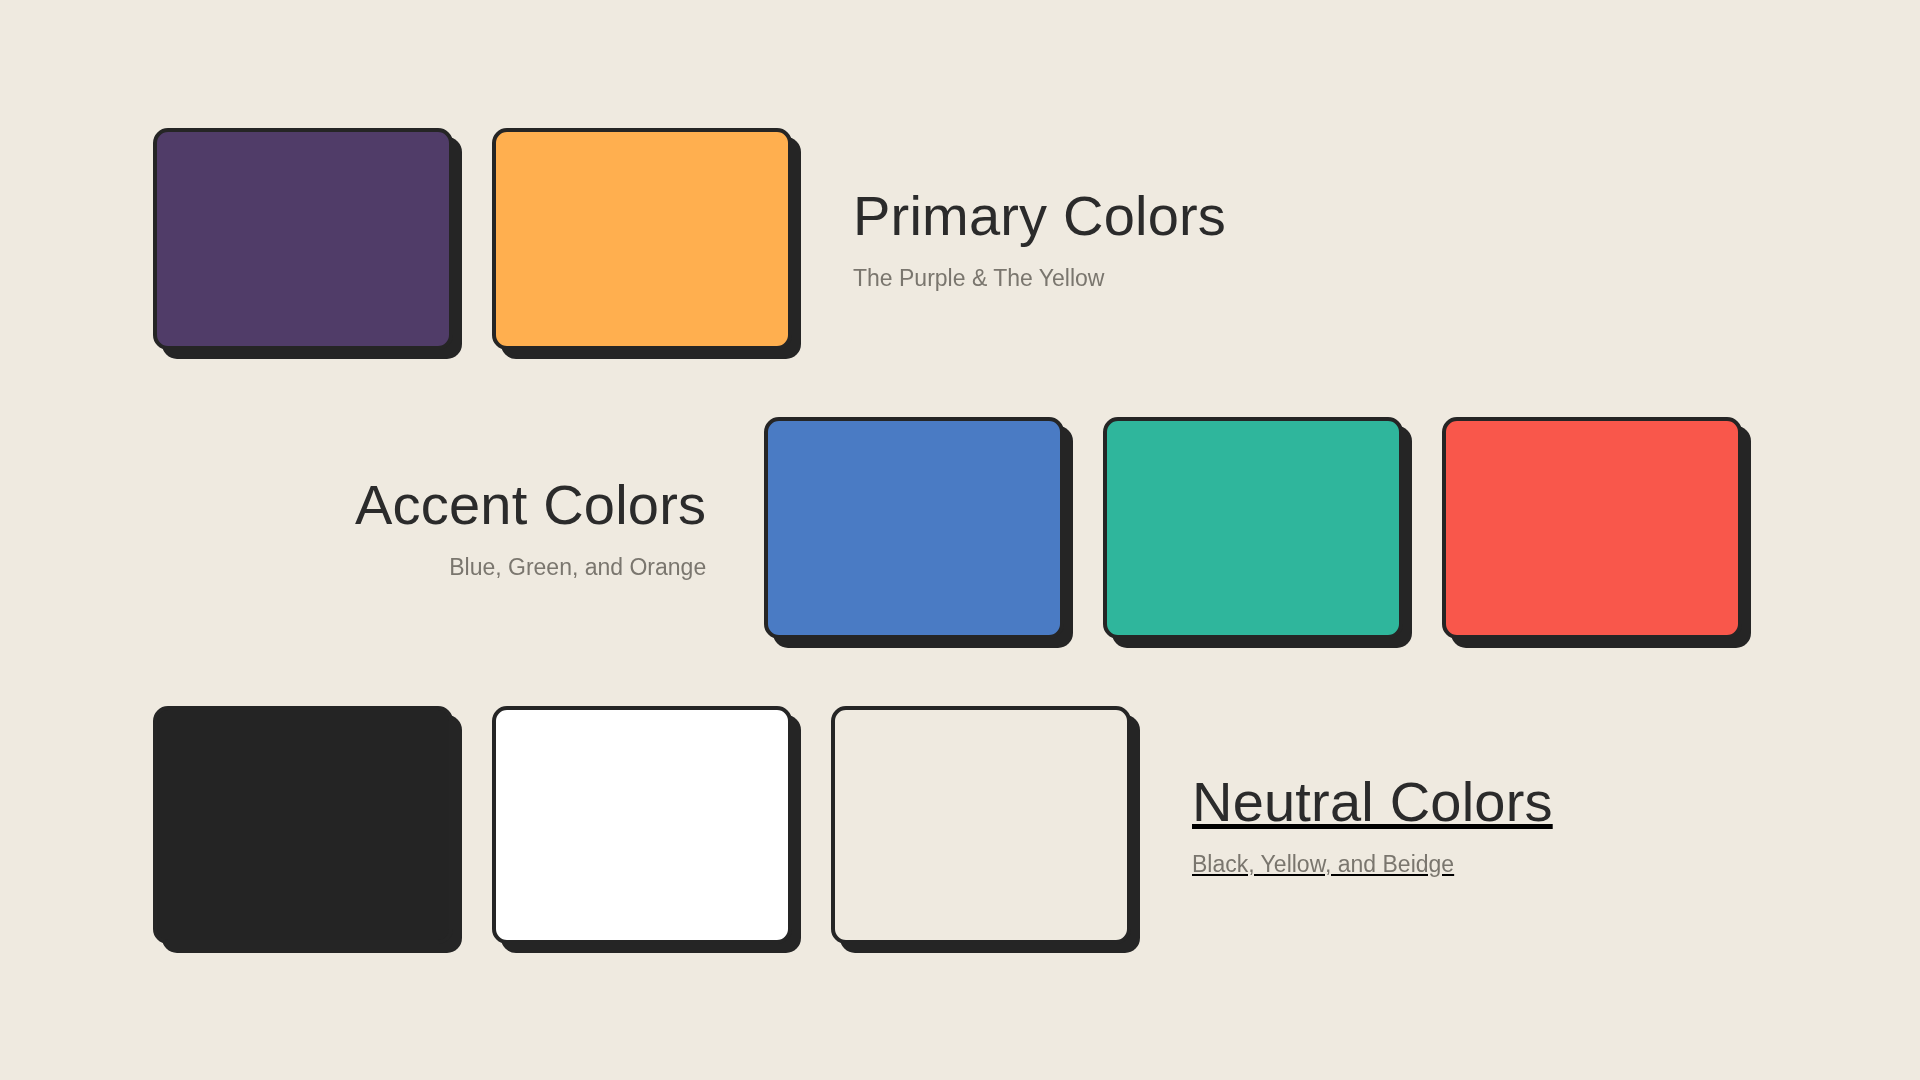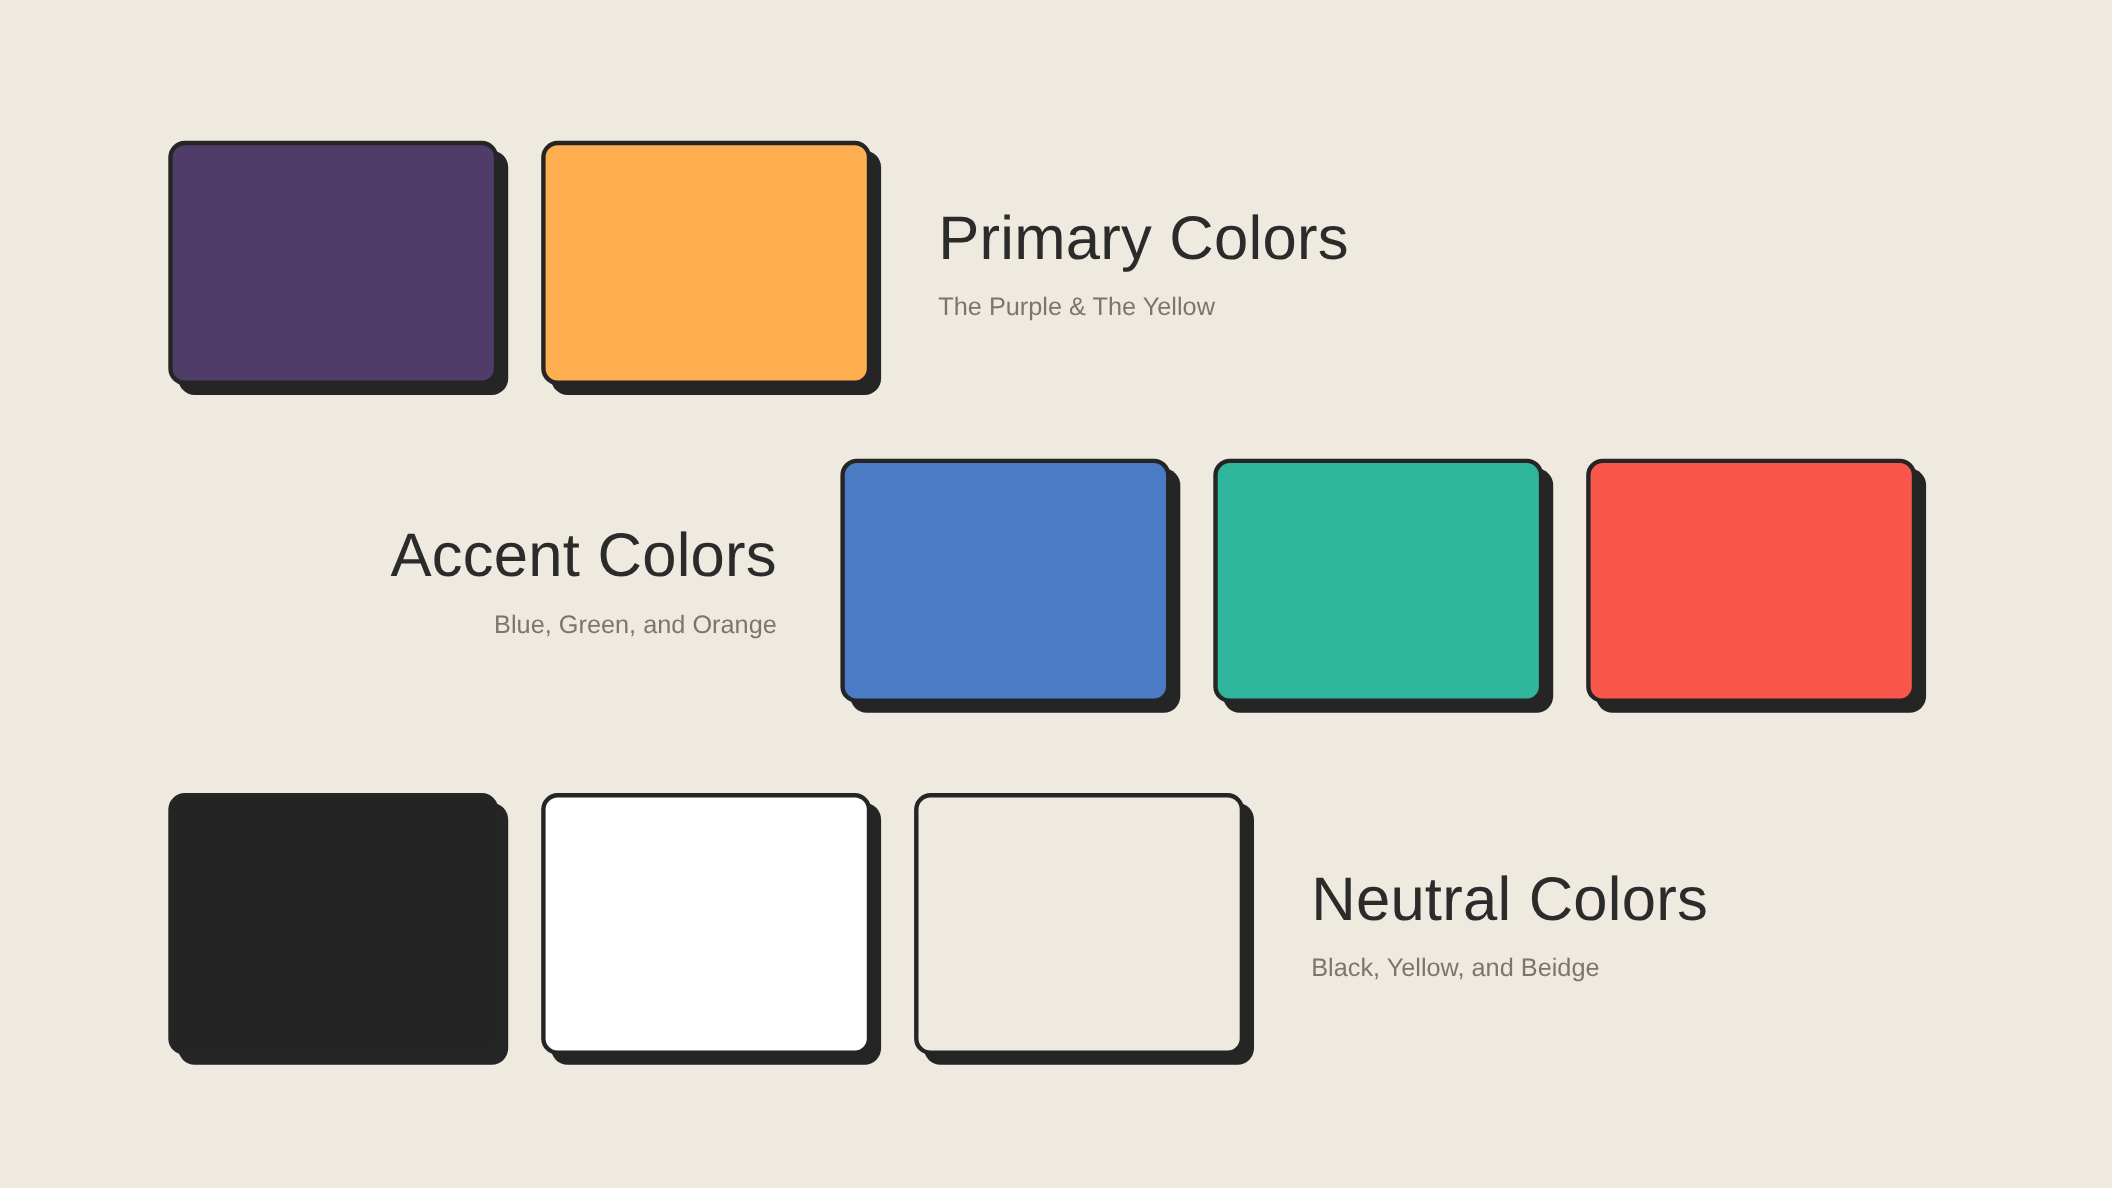--- a/index.html
+++ b/index.html
@@ -20,21 +20,21 @@
   }
 
   
   .row {
     position: absolute;
     display: flex;
     align-items: center;
   }
   .row-primary  { left: 153px; top: 128px; }
   .row-accent   { left: 355px; top: 417px; }
-  .row-neutral  { left: 153px; top: 721px; }
+  .row-neutral  { left: 153px; top: 706px; text-decoration: underline; }
 
   .swatch-group {
     display: flex;
     align-items: flex-start;
   }
 
   
   .swatch {
     width: 300px;
     height: 222px;

